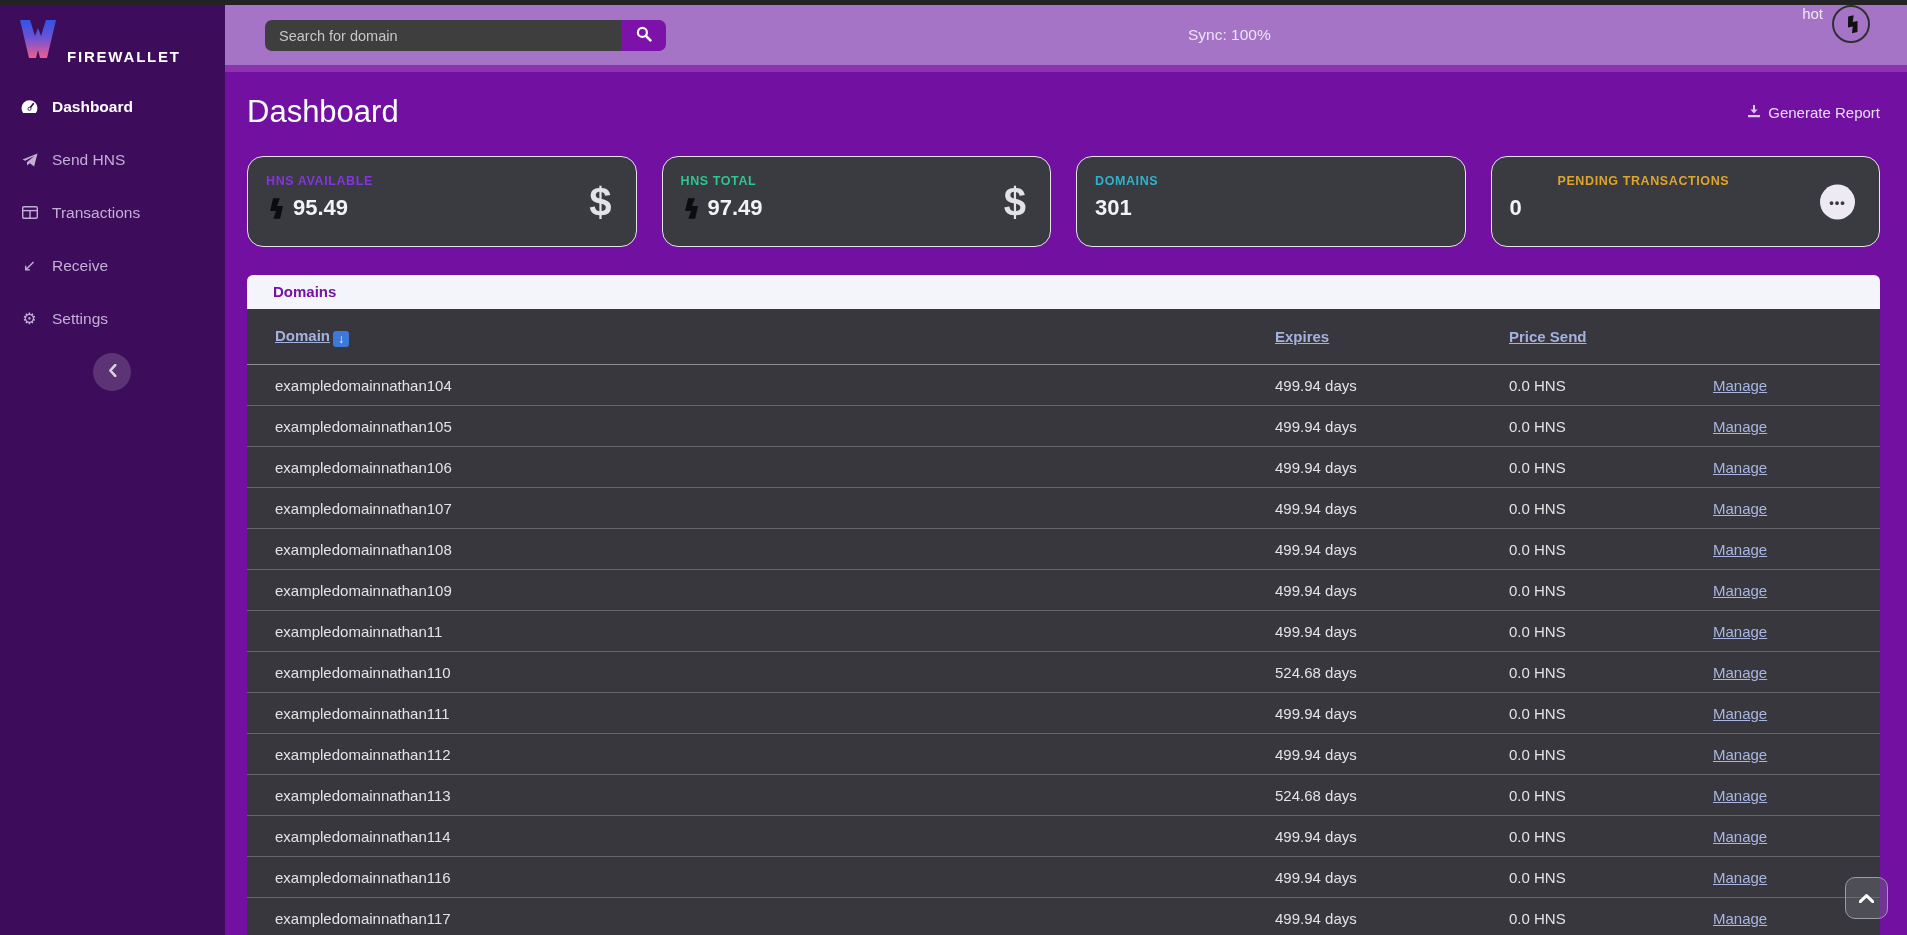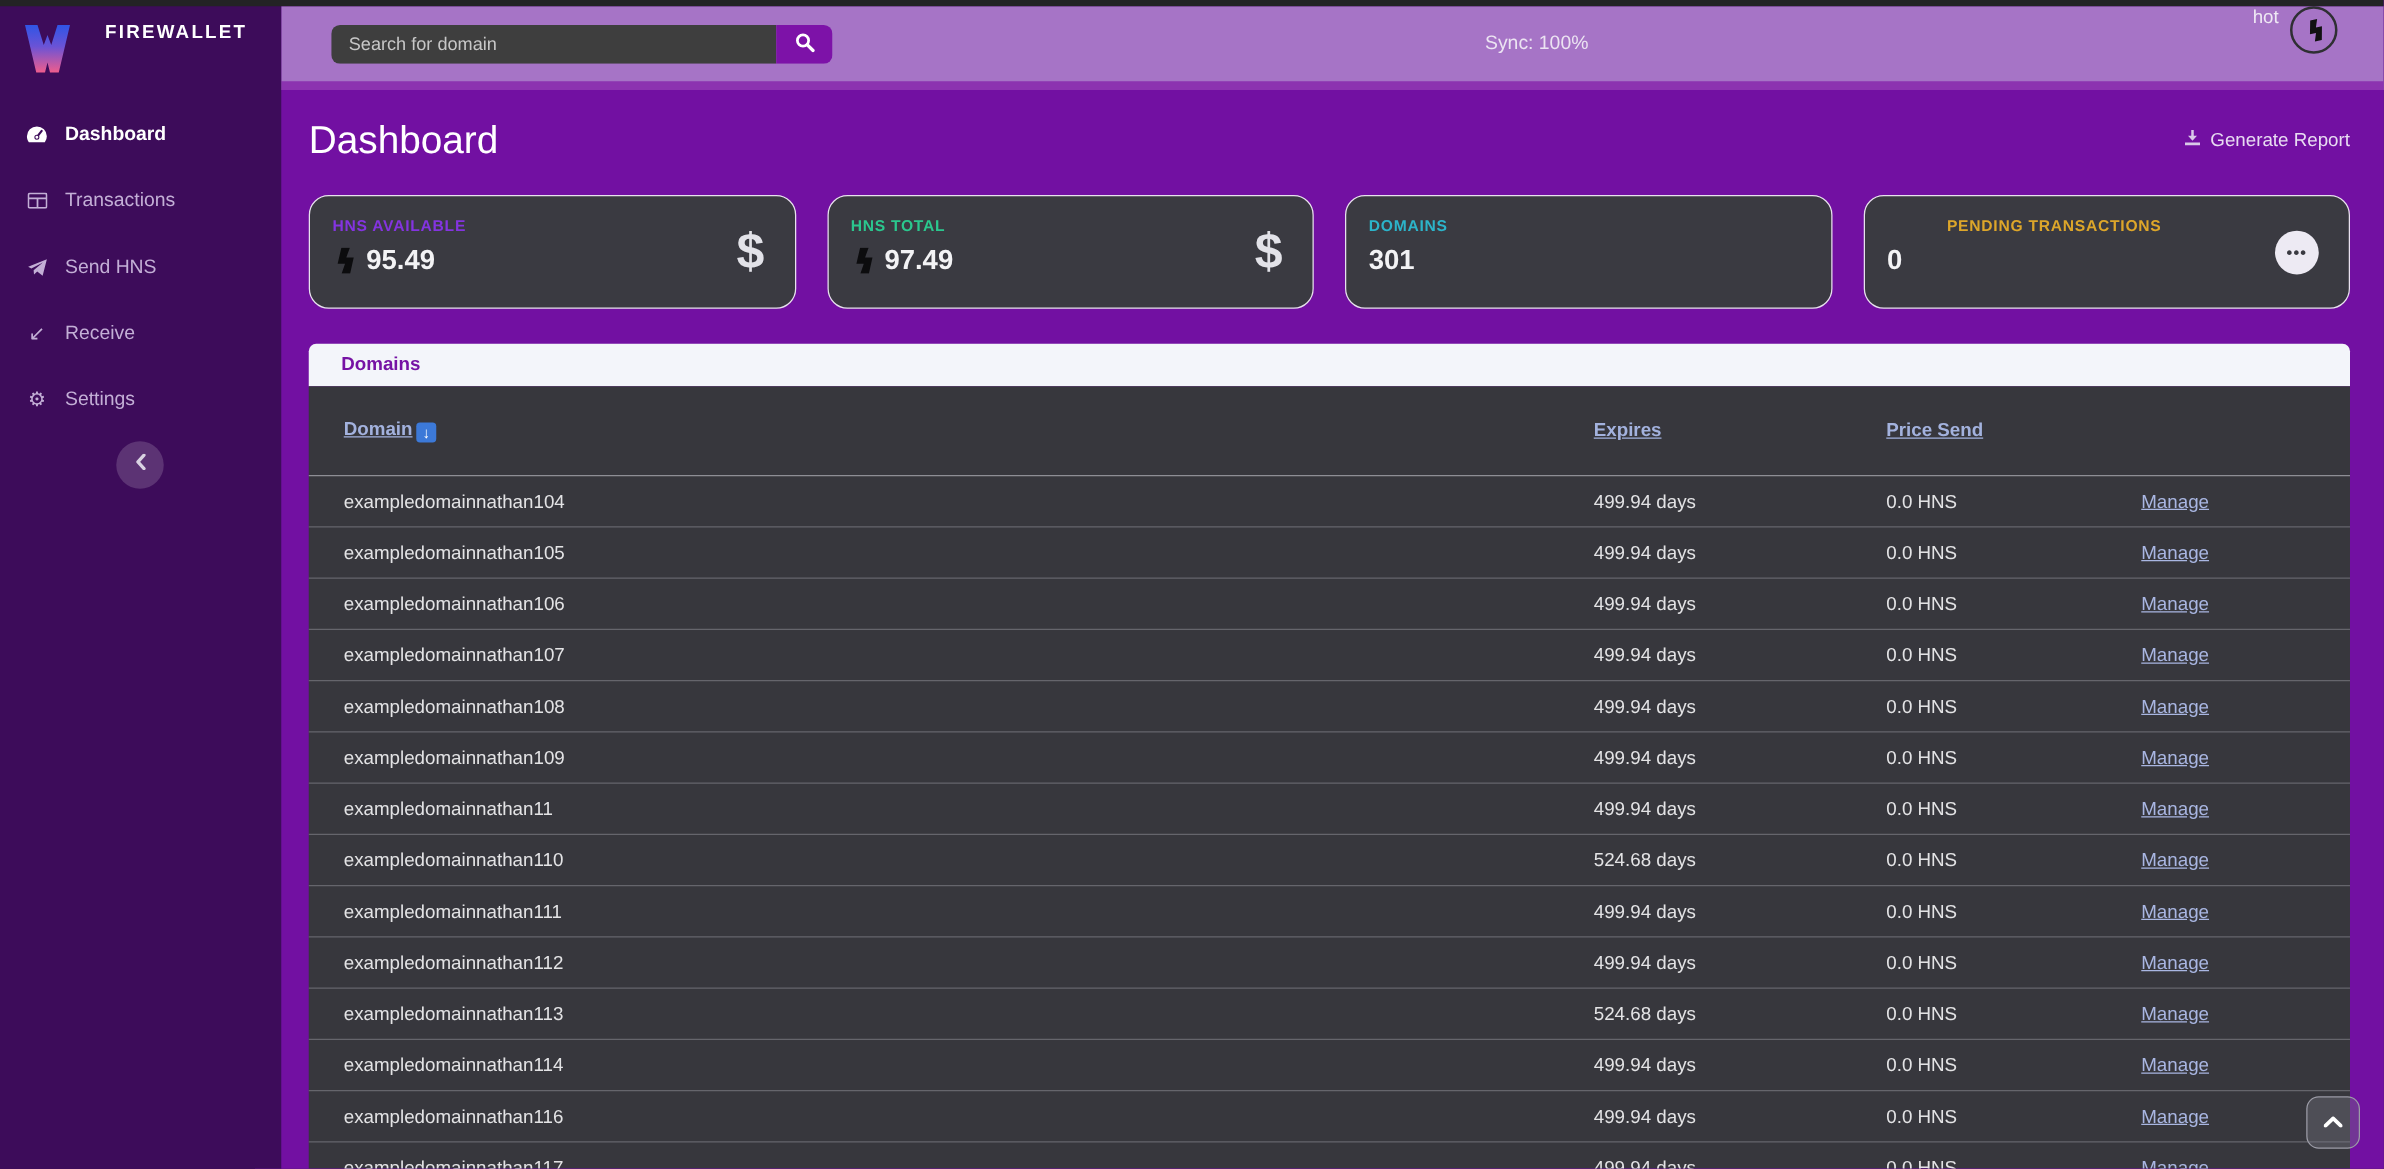--- a/index.html
+++ b/index.html
@@ -8,21 +8,21 @@
     --table-bg:#37373d; --link:#a3b2de; --search-button:#7d12a8;
   }
   *{box-sizing:border-box; margin:0; padding:0;}
   html,body{width:1907px; height:935px; overflow:hidden;}
   body{font-family:"Liberation Sans", sans-serif; background:var(--main-bg); position:relative;}
 
   .top-strip{position:absolute; left:0; top:0; width:100%; height:5px; background:var(--top-strip); z-index:40;}
 
   
   .sidebar{position:absolute; left:0; top:0; width:225px; height:100%; background:var(--sidebar-bg); z-index:30; padding-top:5px;}
-  .brand{display:flex; align-items:flex-start; gap:25px; padding:12px 0 0 17px;}
+  .brand{display:flex; align-items:flex-end; gap:8px; padding:12px 0 0 17px;}
   .brand-text{color:#fff; font-size:15px; font-weight:bold; letter-spacing:1.8px;}
   .nav{margin-top:15px;}
   .nav-item{height:53px; display:flex; align-items:center; gap:13px; padding-left:20px; color:#c3afd6; font-size:15.5px; cursor:pointer;}
   .nav-item .nav-icon{width:19px; display:flex; justify-content:center; align-items:center; font-size:16px;}
   .nav-item.active{color:#ffffff; font-weight:bold;}
   .collapse-btn{position:absolute; left:93px; top:353px; width:38px; height:38px; border-radius:50%;
     background:rgba(255,255,255,.16); display:flex; align-items:center; justify-content:center; cursor:pointer;}
 
   
   .topbar{position:absolute; left:225px; right:0; top:5px; height:67px; background:var(--topbar-bg);
@@ -57,21 +57,21 @@
   .dollar{font-size:40px; font-weight:bold; color:#e2e2e8;}
   .ellipsis-circle{width:35px; height:35px; border-radius:50%; background:#edeaf3; color:#3a3a41;
     display:flex; align-items:center; justify-content:center; font-size:13px; font-weight:bold;
     letter-spacing:1px; cursor:pointer; border:none;}
 
   .panel{margin-top:28px;}
   .panel-head{height:34px; background:var(--panel-head-bg); border-radius:6px 6px 0 0; line-height:34px;
     padding-left:26px; color:var(--panel-head-text); font-weight:bold; font-size:15px;}
   .panel-body{background:var(--table-bg); height:626px;}
   .thead,.trow{display:grid; grid-template-columns:1000px 234px 204px 1fr; align-items:center; padding-left:28px;}
-  .thead{height:72px; border-bottom:1px solid #8e8e95;}
+  .thead{height:56px; border-bottom:1px solid #8e8e95;}
   .col-link{color:var(--link); font-weight:bold; font-size:15px; text-decoration:underline; cursor:pointer;}
   .sort-badge{display:inline-flex; width:16px; height:16px; background:#3c79d8; border-radius:3px; color:#fff;
     font-size:12px; align-items:center; justify-content:center; margin-left:3px; vertical-align:-2px; text-decoration:none;}
   .trow{height:41px; border-bottom:1px solid #65656c; color:#e3e3e5; font-size:15px;}
   .manage-link{color:#a9b6e2; font-size:15px; text-decoration:underline; cursor:pointer;}
 
   .scroll-top{position:absolute; right:19px; bottom:16px; width:43px; height:42px; border:1px solid #9b9ba6;
     border-radius:10px; background:rgba(115,115,128,.38); display:flex; align-items:center; justify-content:center;
     cursor:pointer; z-index:50;}
 
@@ -105,35 +105,35 @@
         <svg width="17" height="15" viewBox="0 0 16 14">
           <path fill="currentColor" d="M8 1A7.5 7.5 0 0 0 .5 8.5c0 1.7.55 3.3 1.5 4.5h12a7.5 7.5 0 0 0 1.5-4.5A7.5 7.5 0 0 0 8 1z"></path>
           <path stroke="#3d0c5a" stroke-width="1.6" stroke-linecap="round" d="m8 9 3.6-4.6"></path>
           <circle cx="8" cy="9.2" r="1.5" fill="currentColor" stroke="#3d0c5a" stroke-width=".8"></circle>
         </svg>
       </span>
       <span>Dashboard</span>
     </div>
     <div class="nav-item">
       <span class="nav-icon">
+        <svg width="16" height="14" viewBox="0 0 16 14">
+          <path fill="currentColor" d="M.5 6.4 15.5.4 12.1 13.6 7.8 10.2 5.2 12.6l-.3-3.4 7.4-6.3-9.2 4.9z"></path>
+        </svg>
+      </span>
+      <span>Send HNS</span>
+    </div>
+    <div class="nav-item">
+      <span class="nav-icon">
         <svg width="16" height="13" viewBox="0 0 16 13">
           <rect x=".7" y=".7" width="14.6" height="11.6" rx="1.2" fill="none" stroke="currentColor" stroke-width="1.4"></rect>
           <line x1=".7" y1="4.6" x2="15.3" y2="4.6" stroke="currentColor" stroke-width="1.4"></line>
           <line x1="8" y1="4.6" x2="8" y2="12.3" stroke="currentColor" stroke-width="1.4"></line>
         </svg>
       </span>
       <span>Transactions</span>
-    </div>
-    <div class="nav-item">
-      <span class="nav-icon">
-        <svg width="16" height="14" viewBox="0 0 16 14">
-          <path fill="currentColor" d="M.5 6.4 15.5.4 12.1 13.6 7.8 10.2 5.2 12.6l-.3-3.4 7.4-6.3-9.2 4.9z"></path>
-        </svg>
-      </span>
-      <span>Send HNS</span>
     </div>
     <div class="nav-item">
       <span class="nav-icon">↙</span>
       <span>Receive</span>
     </div>
     <div class="nav-item">
       <span class="nav-icon">⚙</span>
       <span>Settings</span>
     </div>
   </nav>

